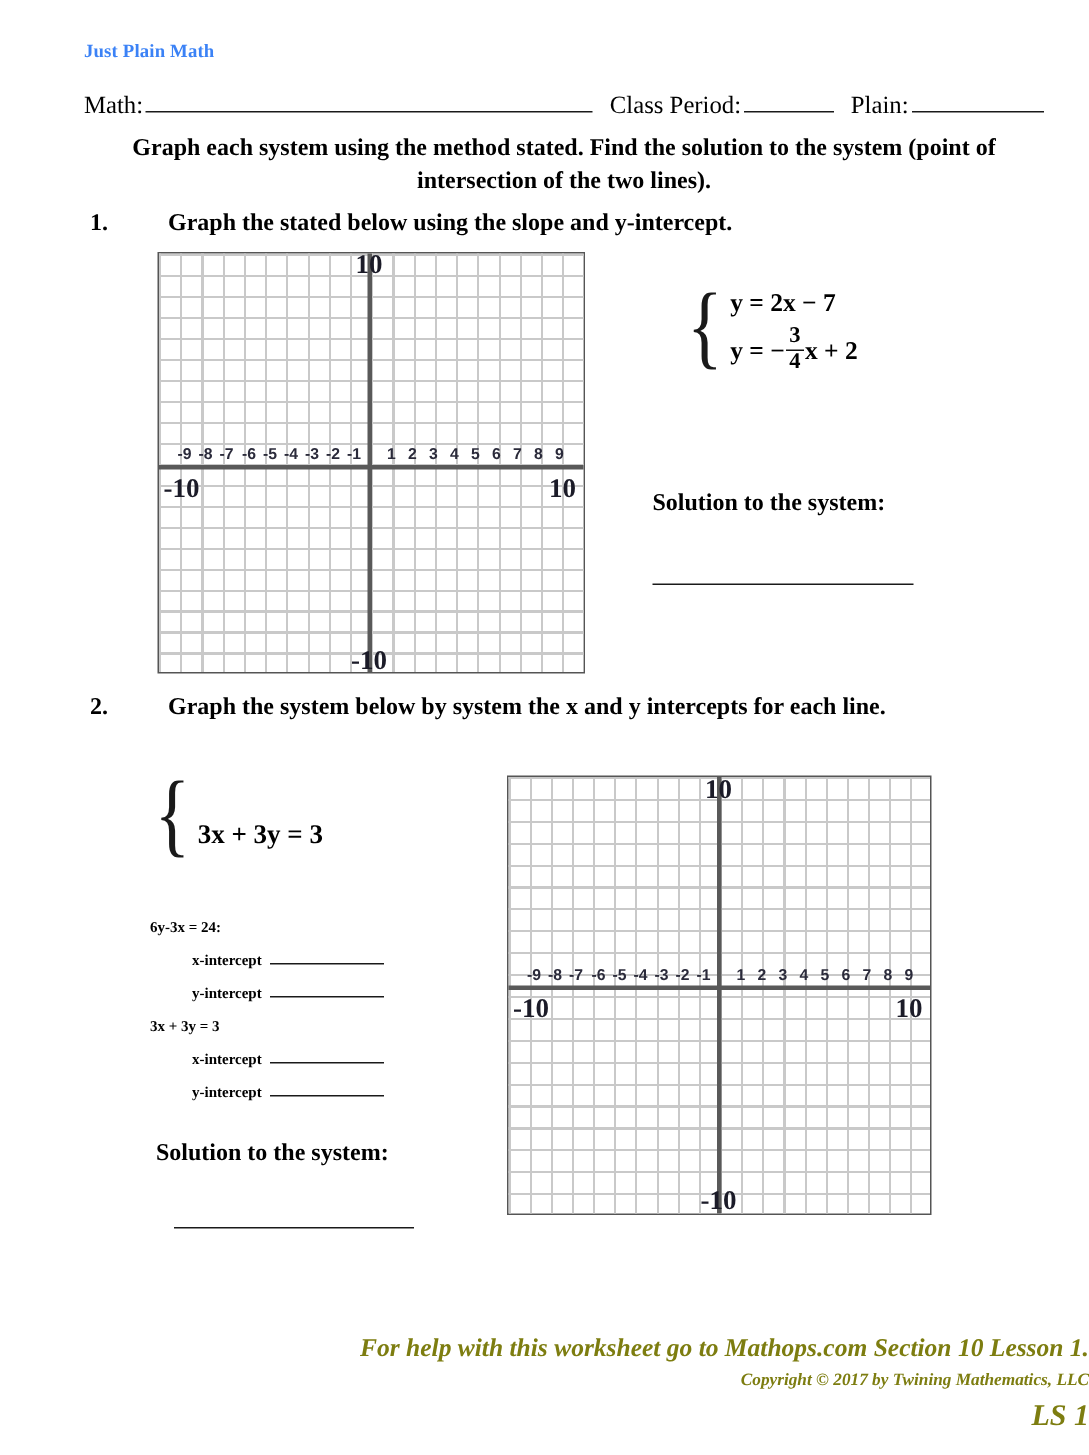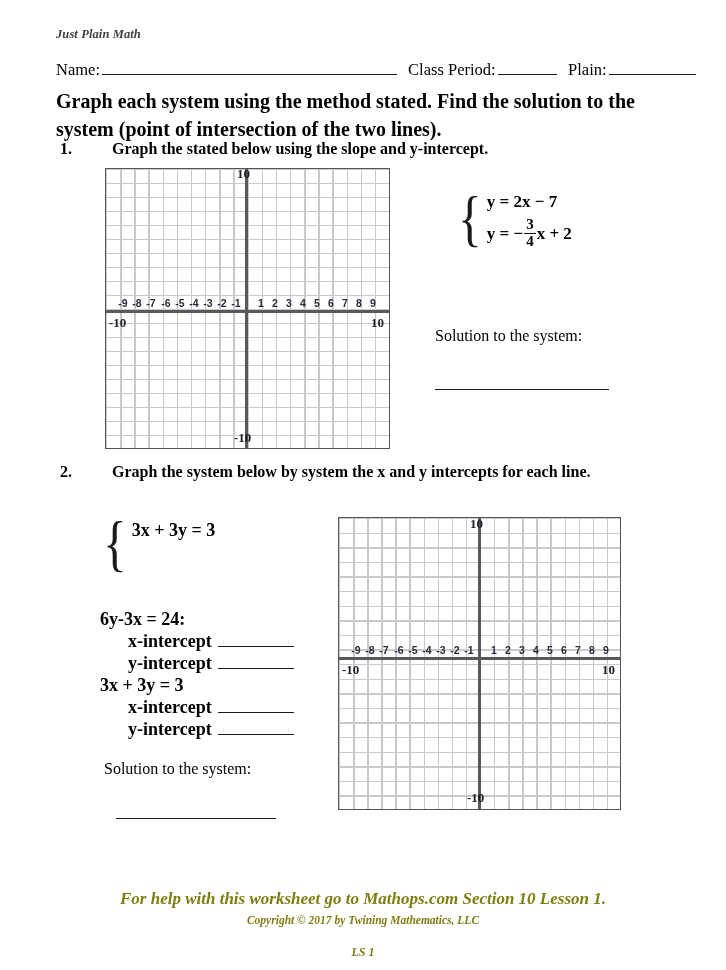--- a/index.html
+++ b/index.html
@@ -20,22 +20,21 @@
   .brand-row {
     position: absolute;
     top: 27px;
     left: 56px;
     right: 30px;
     display: flex;
     justify-content: space-between;
     align-items: baseline;
   }
   .brand-left, .brand-right {
-    color: #404040;
-    font-style: italic;
+    color: #3b82f6;
     font-weight: bold;
     font-size: 12.5px;
     letter-spacing: .1px;
   }
   .brand-right { font-size: 12.5px; }
 
   .name-row {
     position: absolute;
     top: 60px;
     left: 56px;
@@ -56,23 +55,24 @@
   .rule.period-rule { width: 62px; }
   .rule.date-rule   { width: 92px; }
   .gap-sm { display:inline-block; width: 10px; }
 
   
   .instructions {
     position: absolute;
     top: 88px;
     left: 56px;
     width: 640px;
-    font-size: 20px;
+    font-size: 16px;
     font-weight: bold;
     line-height: 1.38;
+    text-align: center;
   }
 
   .problem-head {
     position: absolute;
     font-size: 16px;
     font-weight: bold;
     white-space: nowrap;
   }
   .problem-head .num { display:inline-block; width: 52px; }
 
@@ -123,21 +123,21 @@
   .tick {
     position: absolute;
     transform: translateX(-50%);
     line-height: 13px;
     white-space: nowrap;
   }
 
   .corner-label {
     position: absolute;
     font-family: "Liberation Serif", serif;
-    font-size: 13px;
+    font-size: 18px;
     font-weight: bold;
     color: #1b1b28;
     white-space: nowrap;
   }
   #grid1 .lbl-top    { left: 131px; top: -3px; }
   #grid1 .lbl-bottom { left: 128px; top: 261px; }
   #grid1 .lbl-left   { left: 3px;   top: 146px; }
   #grid1 .lbl-right  { right: 5px;  top: 146px; }
 
   #grid2 .lbl-top    { left: 131px; top: -2px; }
@@ -156,21 +156,21 @@
     font-weight: 300;
     line-height: 1;
     display: flex;
     align-items: center;
     color: #1a1a1a;
     font-family: "Liberation Serif", serif;
     transform: scaleX(0.8);
     transform-origin: center;
     margin-right: 2px;
   }
-  .eqs { display: flex; flex-direction: column; justify-content: flex-start; }
+  .eqs { display: flex; flex-direction: column; justify-content: flex-end; }
   .eq {
     font-size: 17px;
     font-weight: bold;
     white-space: nowrap;
     display: flex;
     align-items: center;
   }
   #sys1 { left: 455px; top: 186px; }
   #sys1 .eq { height: 32px; }
   #sys2 { left: 100px; top: 512px; }
@@ -187,39 +187,39 @@
     position: relative;
     top: -1px;
   }
   .frac .num-part { padding: 0 2px; }
   .frac .den-part { padding: 0 2px; border-top: 1.5px solid #111; }
 
   
   .solution-block { position: absolute; }
   .solution-label {
     font-size: 16px;
-    font-weight: normal;
+    font-weight: bold;
     white-space: nowrap;
   }
   .solution-rule {
     border-bottom: 1.6px solid #1a1a1a;
     height: 28px;
     width: 172px;
   }
   #sol1 { left: 435px; top: 327px; }
   #sol1 .solution-rule { width: 174px; margin-top: 16px; }
   #sol2 { left: 104px; top: 760px; }
   #sol2 .solution-rule { width: 160px; margin-top: 12px; margin-left: 12px; }
 
   
   #intercepts {
     position: absolute;
     left: 100px;
     top: 608px;
-    font-size: 18px;
+    font-size: 10px;
     font-weight: bold;
   }
   #intercepts .eq-line { white-space: nowrap; line-height: 22px; }
   #intercepts .int-line {
     white-space: nowrap;
     line-height: 22px;
     padding-left: 28px;
     display: flex;
     align-items: baseline;
   }
@@ -228,52 +228,51 @@
     border-bottom: 1.5px solid #1a1a1a;
     width: 76px;
     height: 12px;
     margin-left: 6px;
   }
 
   
   .footer {
     position: absolute;
     left: 0; right: 0;
-    text-align: center;
+    text-align: right;
     color: #7d7d10;
   }
   #footer-main {
     top: 889px;
     font-size: 17px;
     font-style: italic;
     font-weight: bold;
   }
   #footer-copy {
     top: 914px;
     font-size: 11.5px;
     font-style: italic;
     font-weight: bold;
   }
   #footer-code {
     top: 933px;
-    font-size: 12px;
+    font-size: 20px;
     font-style: italic;
     font-weight: bold;
-    margin-top: 12px;
   }
 </style>
 </head>
 <body>
 
 <div class="brand-row">
   <div class="brand-left">Just Plain Math</div>
 </div>
 
 <div class="name-row">
-  <span class="lbl">Name:</span>
+  <span class="lbl">Math:</span>
   <span class="rule name-rule"></span>
   <span class="gap-sm"></span>
   <span class="lbl">Class Period:</span>
   <span class="rule period-rule"></span>
   <span class="gap-sm"></span>
   <span class="lbl">Plain:</span>
   <span class="rule date-rule"></span>
 </div>
 
 <div class="instructions">Graph each system using the method stated.  Find the solution to the system (point of intersection of the two lines).</div>

